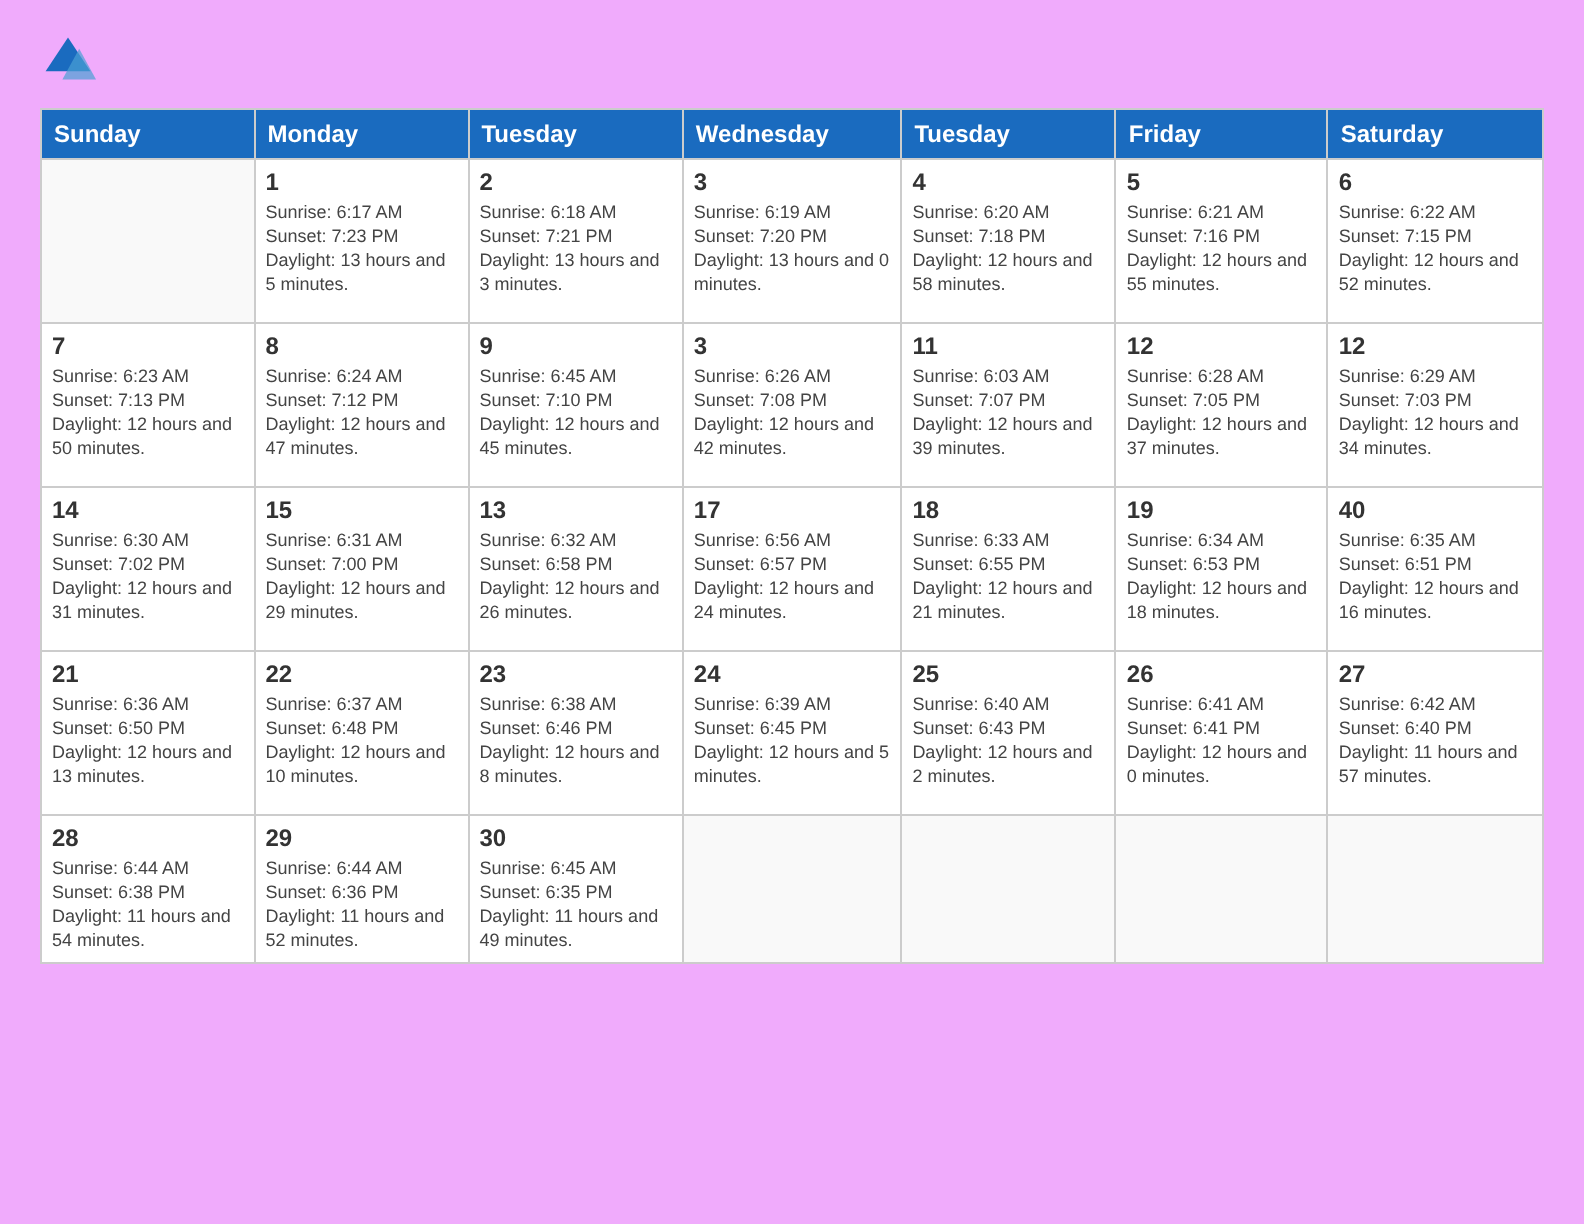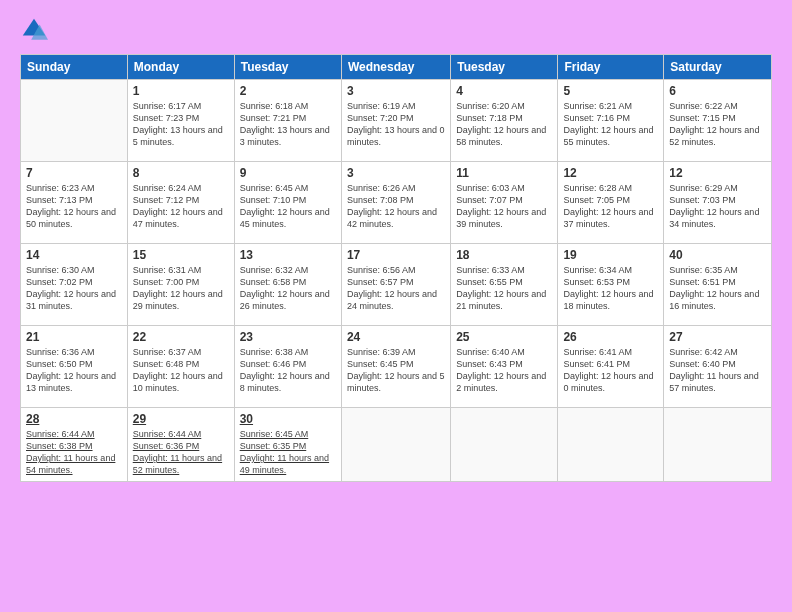--- a/index.html
+++ b/index.html
@@ -90,21 +90,20 @@
       margin-bottom: 2px;
       display: block;
     }
     .day-info {
       font-size: 9px;
       line-height: 1.35;
       color: #444;
     }
     .last-row td {
       height: 70px;
-      text-decoration: underline;
     }
   </style>
 </head>
 <body>
 
 <div class="page">
   <div class="header">
     <div class="logo">
       <svg class="logo-icon" viewBox="0 0 40 40">
         <polygon points="20,4 36,28 4,28" fill="#1a6bbf"></polygon>

